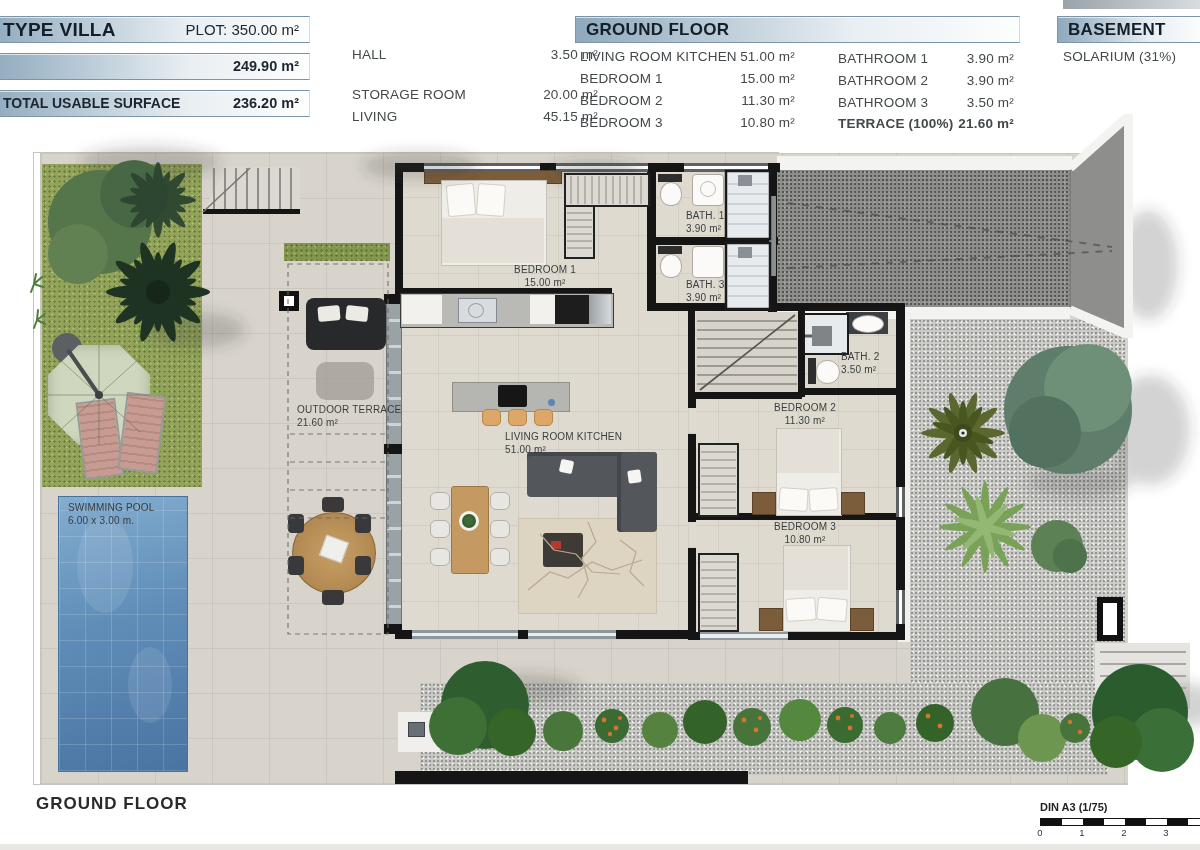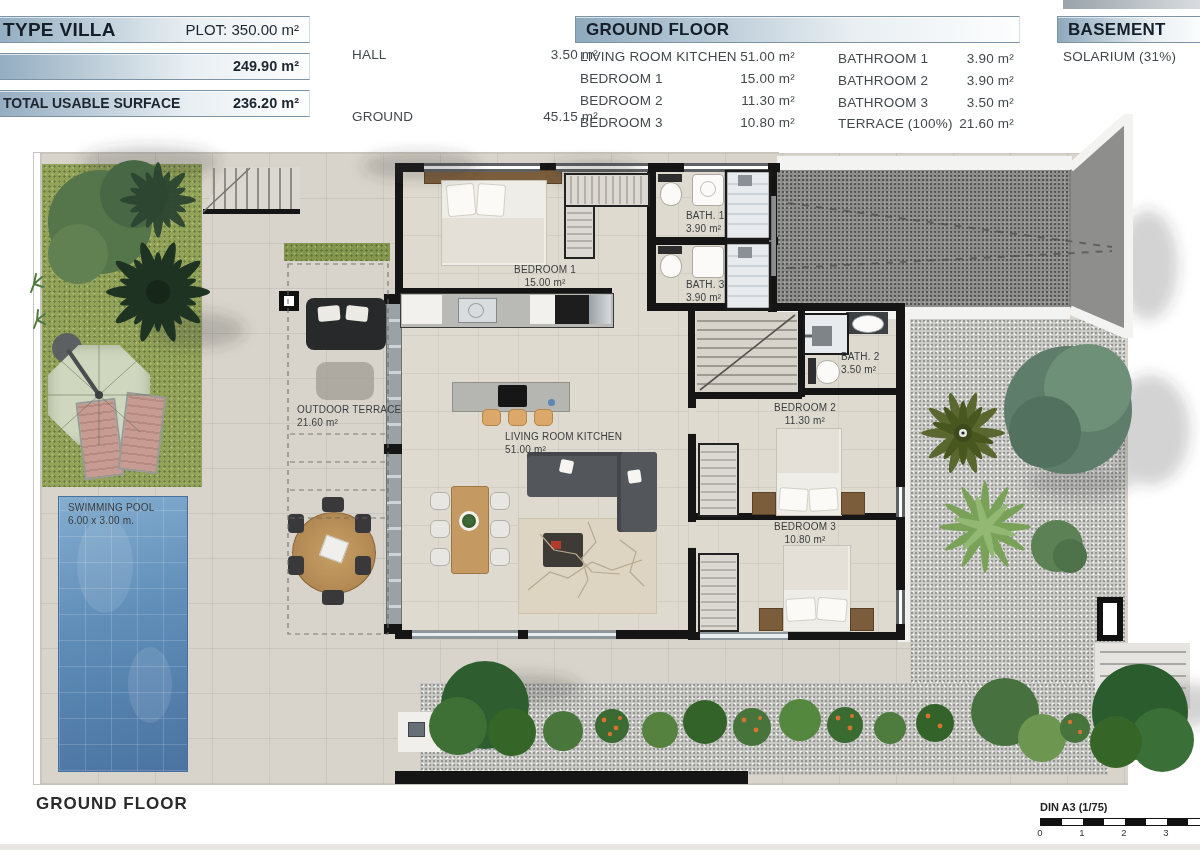--- a/index.html
+++ b/index.html
@@ -81,22 +81,26 @@
   </div>
   <div class="hbar" style="left:-14px;top:90px;width:324px;">
     <span class="lbl" style="left:16px;">TOTAL USABLE SURFACE</span>
     <span class="val">236.20 m²</span>
   </div>
 
   <div class="trow" style="left:352px;top:47px;width:246px;text-align:right;">
       <span class="l">HALL</span>
       <span class="v">3.50 m²</span>
     </div>
+  <div class="trow" style="left:352px;top:87px;width:246px;">
+      <span class="l">STORAGE ROOM</span>
+      <span class="v">20.00 m²</span>
+    </div>
   <div class="trow" style="left:352px;top:109px;width:246px;">
-      <span class="l">GROUND</span>
+      <span class="l">LIVING</span>
       <span class="v">45.15 m²</span>
     </div>
 
   <div class="hbar" style="left:575px;top:16px;width:445px;">
     <span class="ttl">GROUND FLOOR</span>
   </div>
   <div class="trow" style="left:580px;top:49px;width:215px;">
       <span class="l">LIVING ROOM KITCHEN</span>
       <span class="v">51.00 m²</span>
     </div>
@@ -117,21 +121,21 @@
       <span class="v">3.90 m²</span>
     </div>
   <div class="trow" style="left:838px;top:73px;width:176px;">
       <span class="l">BATHROOM 2</span>
       <span class="v">3.90 m²</span>
     </div>
   <div class="trow" style="left:838px;top:95px;width:176px;text-decoration:underline;">
       <span class="l">BATHROOM 3</span>
       <span class="v">3.50 m²</span>
     </div>
-  <div class="trow" style="left:838px;top:116px;width:176px;">
+  <div class="trow" style="left:838px;top:116px;width:176px;font-weight:bold;">
       <span class="l">TERRACE (100%)</span>
       <span class="v">21.60 m²</span>
     </div>
 
   <div class="a" style="left:1063px;top:0;width:137px;height:9px;background:linear-gradient(90deg,#9aa3aa,#d8dcdf);"></div>
   <div class="hbar" style="left:1057px;top:16px;width:150px;">
     <span class="ttl">BASEMENT</span>
   </div>
   <div class="trow" style="left:1063px;top:49px;width:140px;">
       <span class="l">SOLARIUM (31%)</span>

